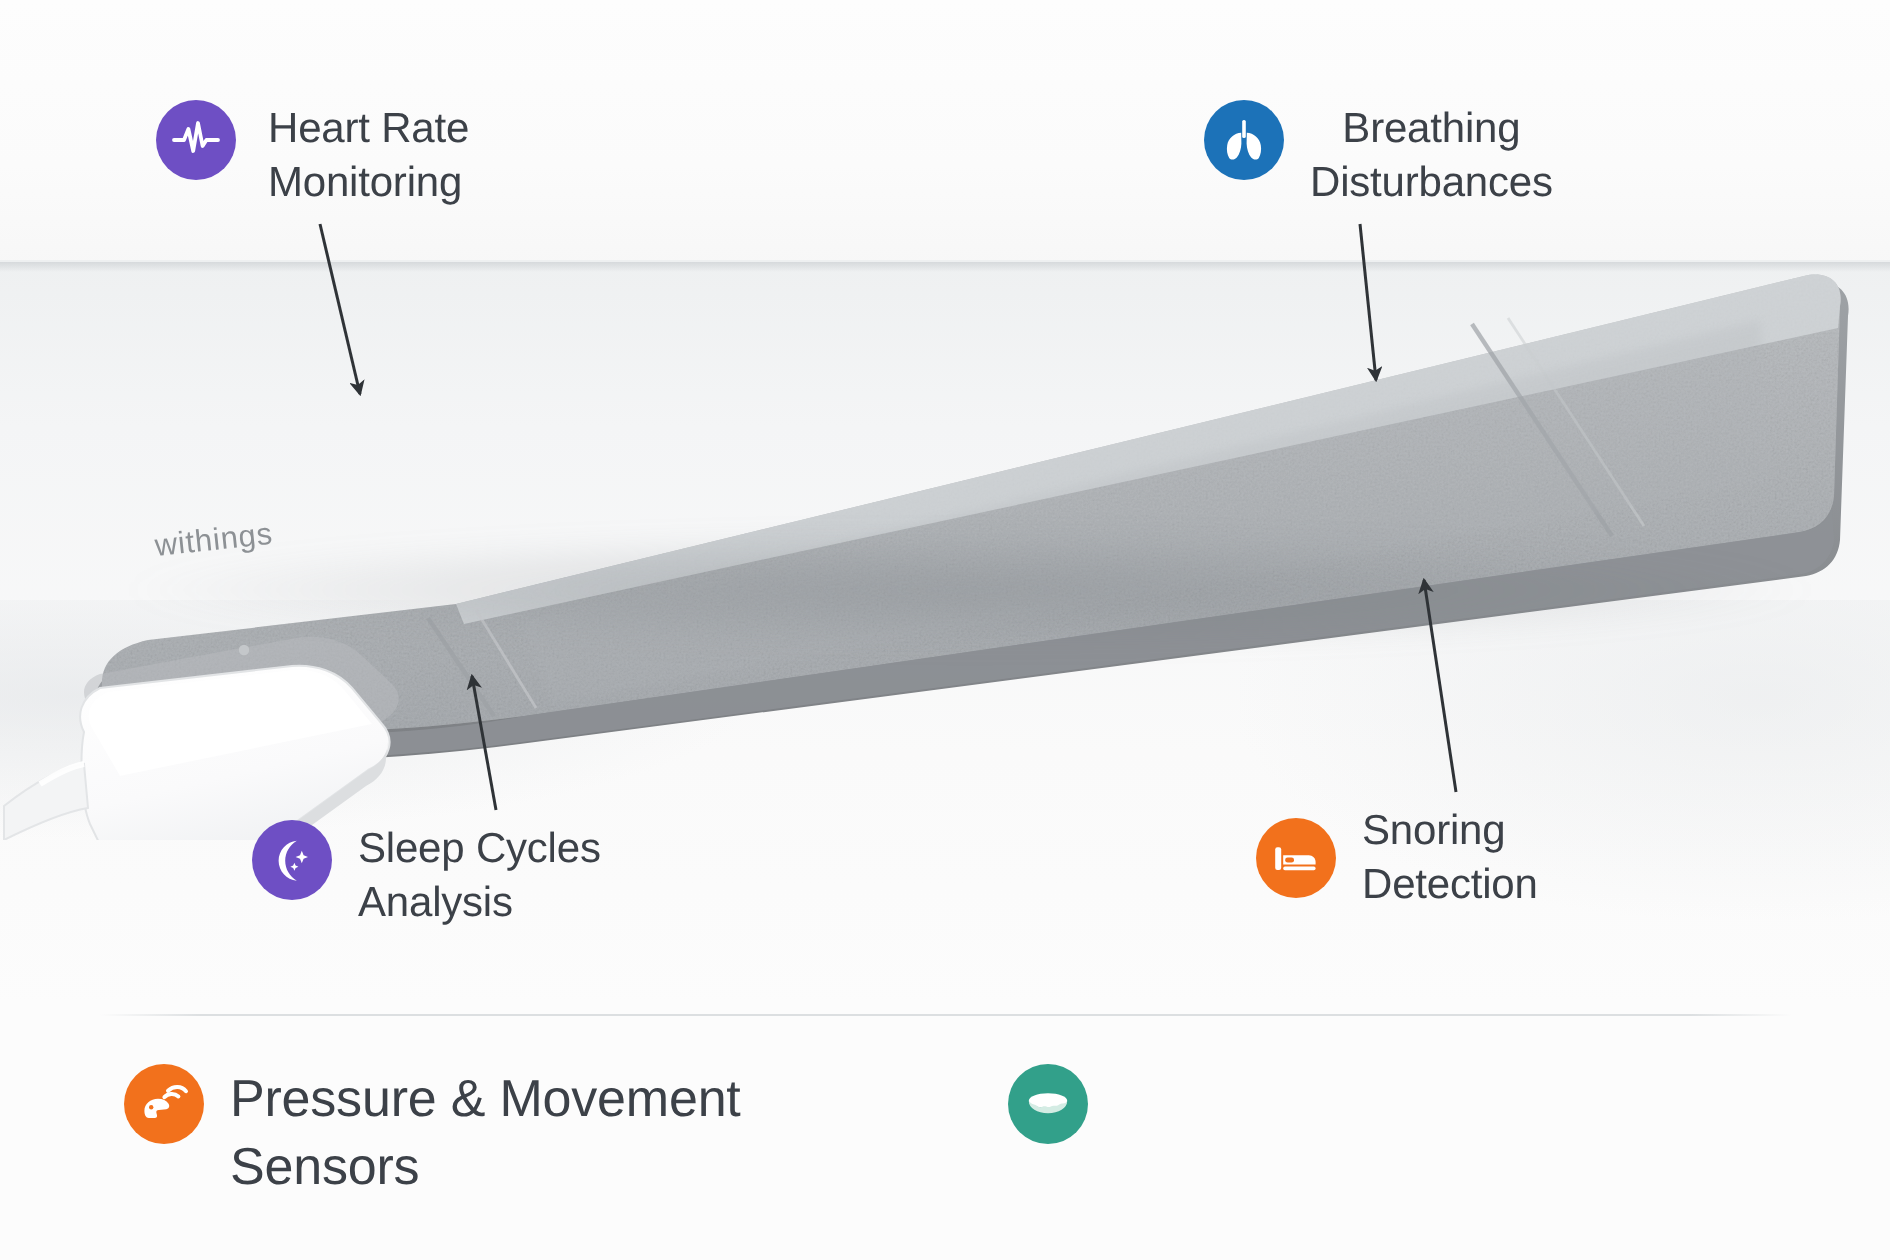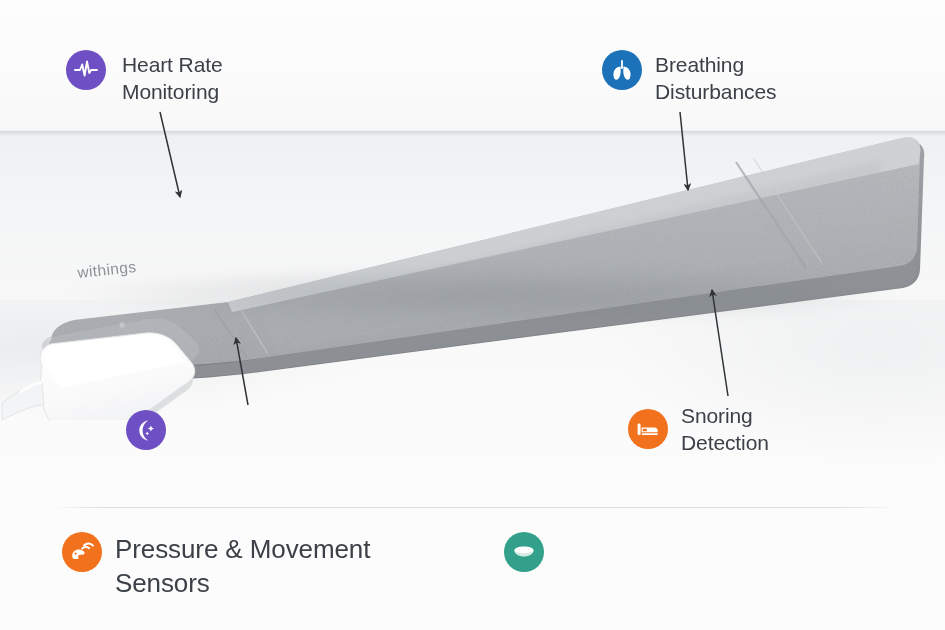--- a/index.html
+++ b/index.html
@@ -52,22 +52,22 @@
     flex:0 0 40px; position:relative;
     display:flex; align-items:center; justify-content:center;
   }
   .ico svg { display:block; }
   .cap {
     font-size:21px; line-height:1.30; color:#3c4148;
     letter-spacing:-0.1px; white-space:pre-line; padding-top:1px;
   }
   .cap.small { font-size:26px; }
 
-  #co-heart     { left:66px;  top:50px;gap:16px;  }
-  #co-breathing { left:602px; top:50px;  }
+  #co-heart     { left:78px;  top:50px;gap:16px;  }
+  #co-breathing { left:602px; top:50px;text-align:center;  }
   #co-sleep     { left:126px; top:410px; }
   #co-snoring   { left:628px; top:401px;align-items:center; }
   #co-pressure  { left:62px;  top:532px; }
   #co-soft      { left:504px; top:532px; }
 
   
   .divider {
     position:absolute; left:50px; top:507px; width:846px; height:1px;
     background:linear-gradient(90deg,rgba(226,228,230,0),#dcdfe1 6%,#dcdfe1 94%,rgba(226,228,230,0));
   }
@@ -200,20 +200,22 @@
 
   <div class="callout" id="co-sleep">
     <span class="ico" style="background:#6e4fc4">
       <svg width="26" height="26" viewBox="0 0 26 26">
         <path d="M15.4 3.4 C10.3 3.9 6.3 8.2 6.3 13.4 C6.3 18.6 10.3 22.9 15.4 23.4
                  C11.9 21.3 9.6 17.6 9.6 13.4 C9.6 9.2 11.9 5.5 15.4 3.4 Z" fill="#fff"></path>
         <path d="M17.9 8.4 L18.8 10.6 L21 11.5 L18.8 12.4 L17.9 14.6 L17 12.4 L14.8 11.5 L17 10.6 Z" fill="#fff"></path>
         <path d="M14.2 14.4 L14.8 15.8 L16.2 16.4 L14.8 17 L14.2 18.4 L13.6 17 L12.2 16.4 L13.6 15.8 Z" fill="#fff"></path>
       </svg>
     </span>
+    <span class="cap">Sleep Cycles
+Analysis</span>
   </div>
 
   <div class="callout" id="co-snoring">
     <span class="ico" style="background:#f2711c">
       <svg width="26" height="26" viewBox="0 0 26 26">
         <rect x="2.6" y="7.6" width="3" height="11.4" rx="1.1" fill="#fff"></rect>
         <path d="M6.6 11.6 H19.4 C21.3 11.6 22.8 13.1 22.8 15 V16.2 H6.6 Z" fill="#fff"></path>
         <rect x="6.6" y="17.2" width="16.2" height="1.9" rx="0.9" fill="#fff"></rect>
         <rect x="7.6" y="12.7" width="4.4" height="2.6" rx="1.2" fill="#f2711c"></rect>
       </svg>

